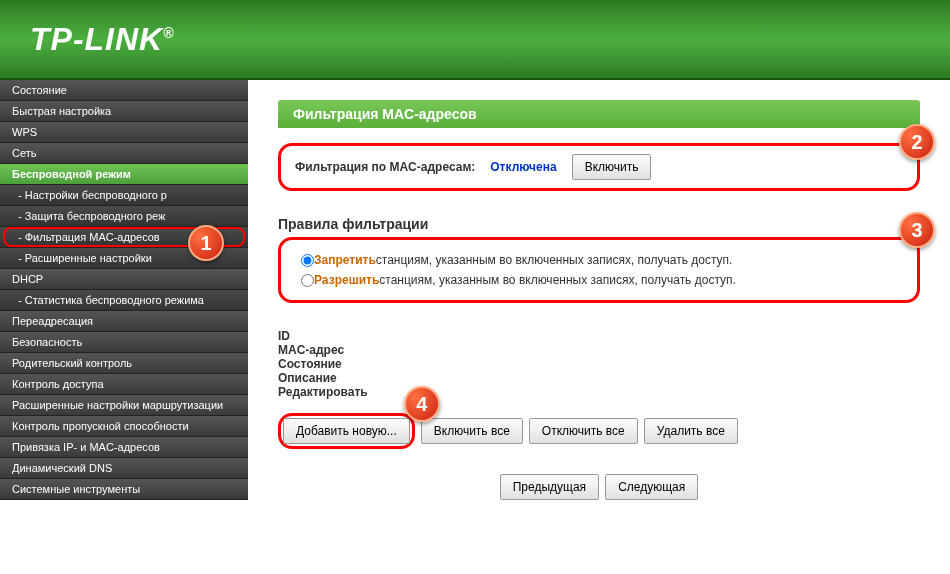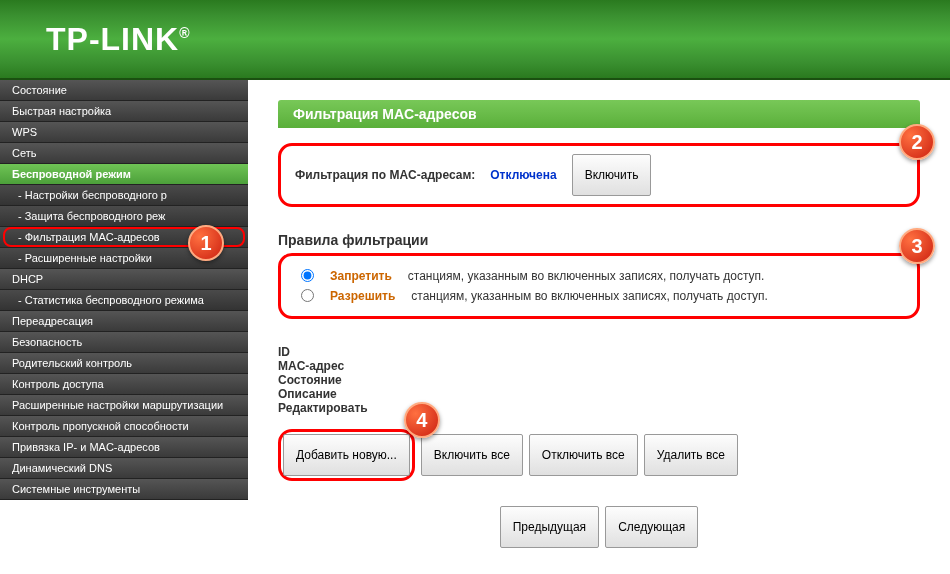--- a/index.html
+++ b/index.html
@@ -1,35 +1,35 @@
 <!DOCTYPE html>
 <html><head>
   <meta charset="utf-8">
   <style>
     * { margin: 0; padding: 0; box-sizing: border-box; font-family: Arial, sans-serif; }
     body { background: #fff; width: 950px; height: 574px; overflow: hidden; }
     .header { height: 80px; background: linear-gradient(to bottom, #2a7a1f 0%, #3a9030 20%, #4caf3f 50%, #3a9030 80%, #2a7a1f 100%); display: flex; align-items: center; padding-left: 30px; border-bottom: 2px solid #1a5010; }
-    .logo { color: #fff; font-size: 32px; font-weight: bold; letter-spacing: 1px;  margin-left: 16px;}
+    .logo { color: #fff; font-size: 32px; font-weight: bold; letter-spacing: 1px; font-style: italic;}
     .logo-reg { font-size: 14px; vertical-align: super; }
     .container { display: flex; height: calc(100% - 80px); }
     .sidebar { width: 248px; background: #fff; overflow: hidden; }
     .nav-item { display: block; padding: 4px 10px; font-size: 11px; color: #fff; background: linear-gradient(to bottom, #555 0%, #3a3a3a 100%); border-bottom: 1px solid #222; cursor: pointer; padding-left:12px;}
     .nav-item.sub { padding-left: 18px; background: linear-gradient(to bottom, #4a4a4a 0%, #333 100%); font-size:11px;}
     .nav-item.active-parent { background: linear-gradient(to bottom, #6fc455 0%, #4ca03a 100%); color: #fff; font-weight: bold; }
     .nav-item.sub.selected { position: relative; }
     .nav-item.sub.selected::before { content:''; position:absolute; left:3px; right:3px; top:0; bottom:0; border:2px solid #ff0000; border-radius:8px; pointer-events: none;}
     .content { flex: 1; padding: 20px 30px; position: relative; background: #fff; }
     .panel-header { background: linear-gradient(to bottom, #78c858 0%, #5aaf3a 100%); color: #fff; padding: 6px 15px; font-size: 14px; font-weight: bold; border-radius: 3px 3px 0 0; }
     .filter-box { border: 3px solid #ff0000; border-radius: 14px; padding: 8px 14px; margin-top: 15px; display: flex; align-items: center; gap: 15px; font-size: 12px; position: relative;}
     .status-label { font-weight: bold; color: #333; }
     .status-value { color: #0033cc; font-weight: bold; }
-    .btn { background: linear-gradient(to bottom, #fdfdfd, #e0e0e0); border: 1px solid #999; padding: 13px 12px; font-size: 12px; cursor: pointer; border-radius: 2px; }
+    .btn { background: linear-gradient(to bottom, #fdfdfd, #e0e0e0); border: 1px solid #999; padding: 5px 12px; font-size: 12px; cursor: pointer; border-radius: 2px; }
     .section-title { font-size: 14px; font-weight: bold; color: #333; margin-top: 25px; margin-bottom:5px;}
     .rules-box { border: 3px solid #ff0000; border-radius: 14px; padding: 10px 20px; font-size: 12px; position: relative;}
-    .rule-row { display: flex; align-items: flex-start; gap: 16px; padding: 3px 0; }
+    .rule-row { display: flex; align-items: flex-end; gap: 0; padding: 3px 0; }
     .rule-strong { color: #cc6600; font-weight: bold; }
     .rule-text { color: #333; }
     .table-header { display: flex; margin-top: 20px; font-size: 12px; font-weight: bold; color: #333; padding: 6px 0; flex-direction: column;}
     .th-id { width: 50px;}
     .th-mac { width: 144px;}
     .th-state { width: 170px;}
     .th-desc { width: 170px;}
     .th-edit { width: 140px;}
     .buttons-row { display: flex; gap: 6px; margin-top: 8px; align-items: center;}
     .btn-highlight-wrap { border: 3px solid #ff0000; border-radius: 14px; padding: 2px; display:inline-block; position:relative;}

